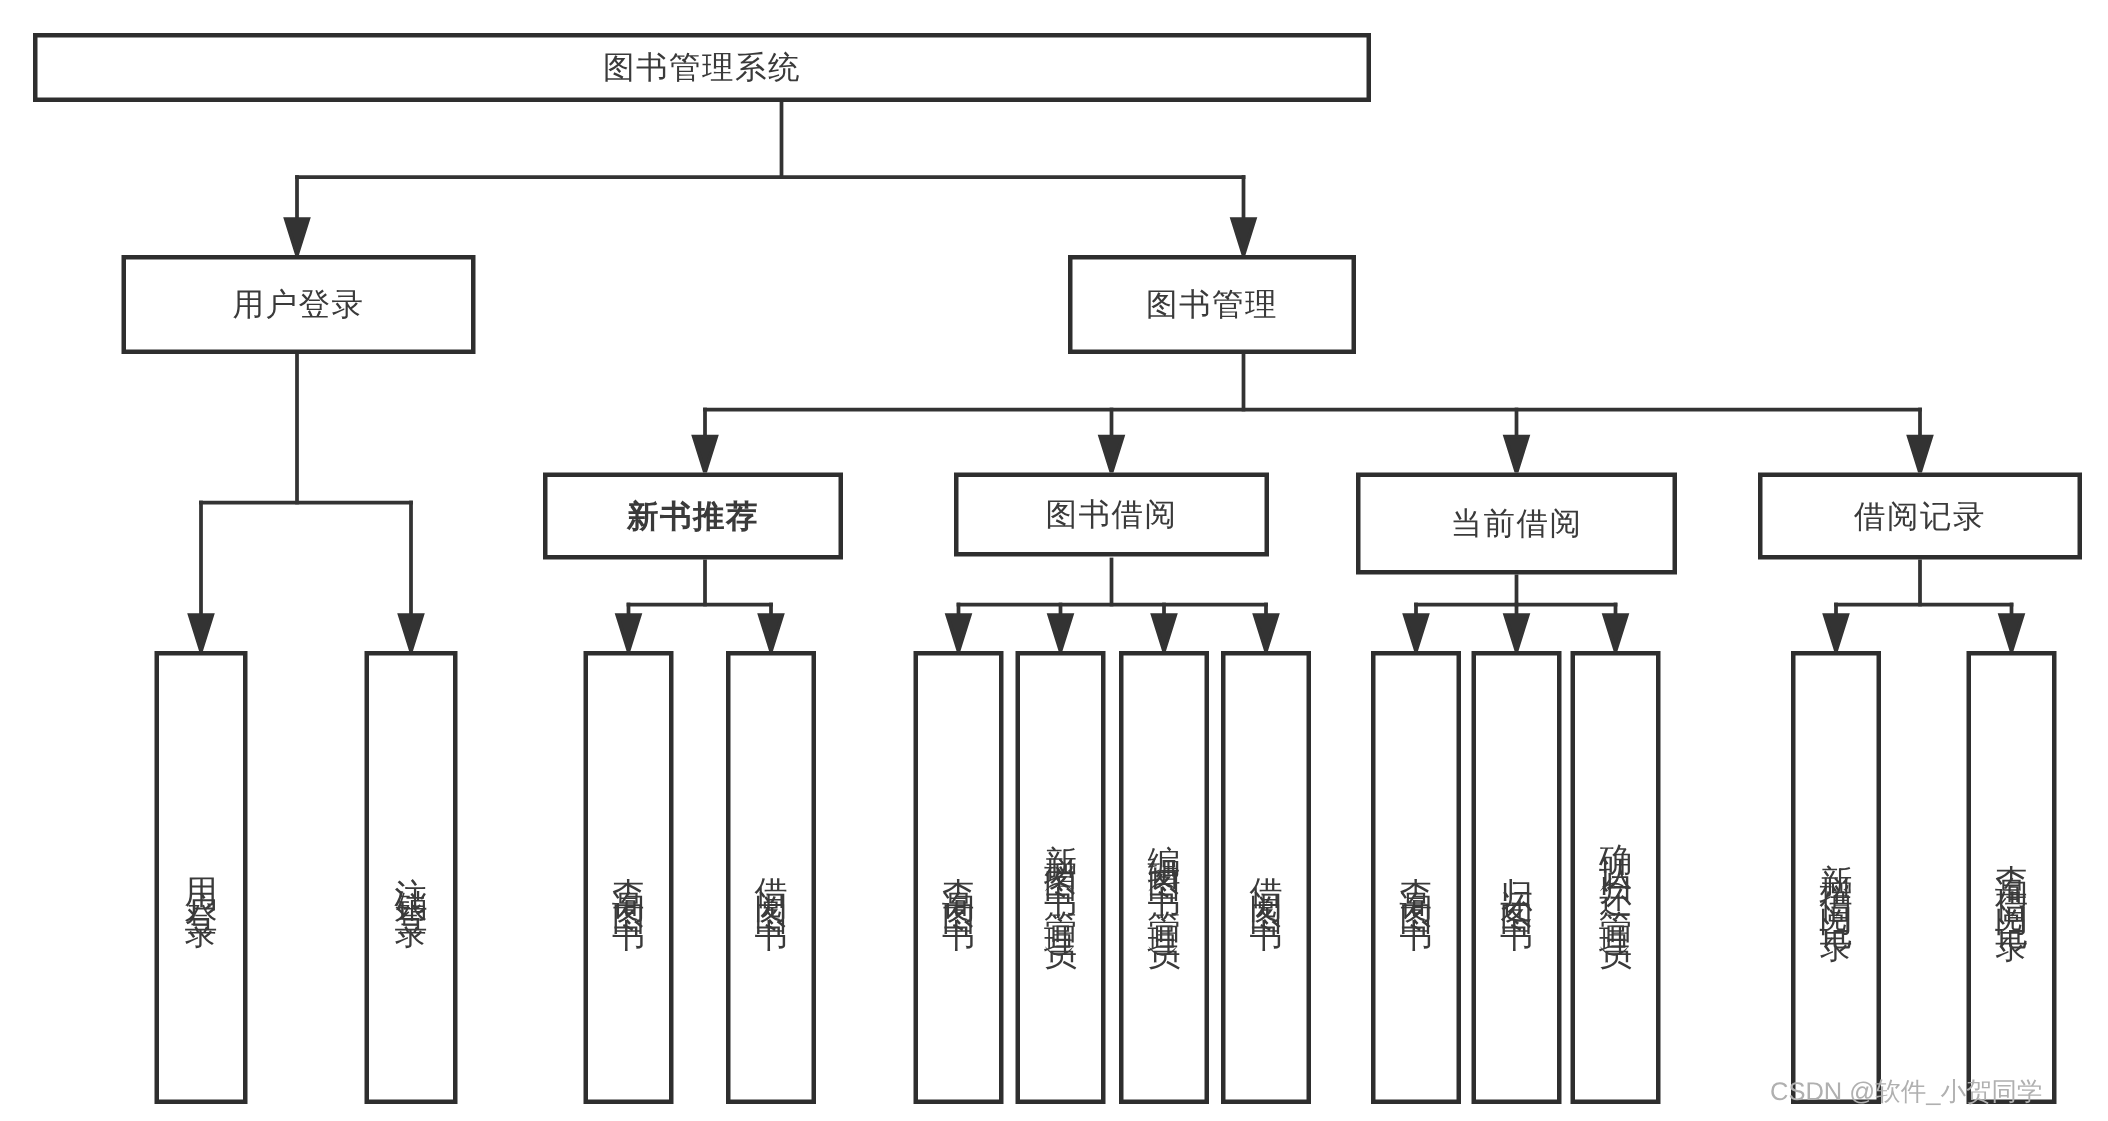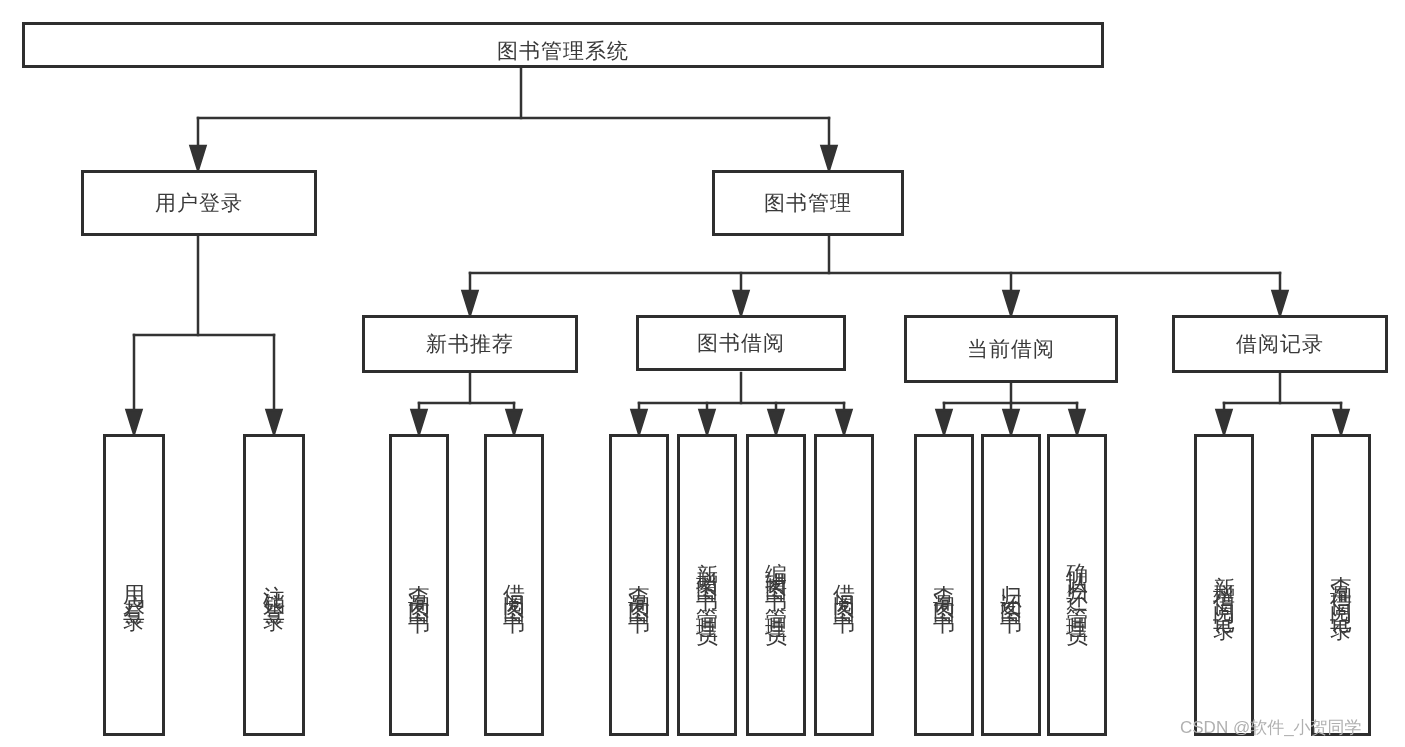--- a/index.html
+++ b/index.html
@@ -139,32 +139,32 @@
     <g>
       <line x1="1280" y1="373" x2="1280" y2="403"></line>
       <line x1="1224" y1="403" x2="1341" y2="403"></line>
       <line x1="1224" y1="403" x2="1224" y2="414"></line>
       <line x1="1341" y1="403" x2="1341" y2="414"></line>
       <polygon points="1216.5,410 1231.5,410 1224,434"></polygon>
       <polygon points="1333.5,410 1348.5,410 1341,434"></polygon>
     </g>
   </svg>
 
-  <div class="node" style="left:22px; top:22px; width:1082px; height:46px;align-items:flex-end;">
+  <div class="node" style="left:22px; top:22px; width:892px; height:46px;">
     <span>图书管理系统</span>
   </div>
 
   <div class="node" style="left:81px; top:170px; width:236px; height:66px;">
     <span>用户登录</span>
   </div>
   <div class="node" style="left:712px; top:170px; width:192px; height:66px;">
     <span>图书管理</span>
   </div>
 
-  <div class="node" style="left:362px; top:315px; width:216px; height:58px;">
+  <div class="node" style="left:362px; top:315px; width:200px; height:58px;font-weight:bold;">
     <span>新书推荐</span>
   </div>
   <div class="node" style="left:636px; top:315px; width:210px; height:56px;">
     <span>图书借阅</span>
   </div>
   <div class="node" style="left:904px; top:315px; width:214px; height:68px;">
     <span>当前借阅</span>
   </div>
   <div class="node" style="left:1172px; top:315px; width:216px; height:58px;">
     <span>借阅记录</span>

